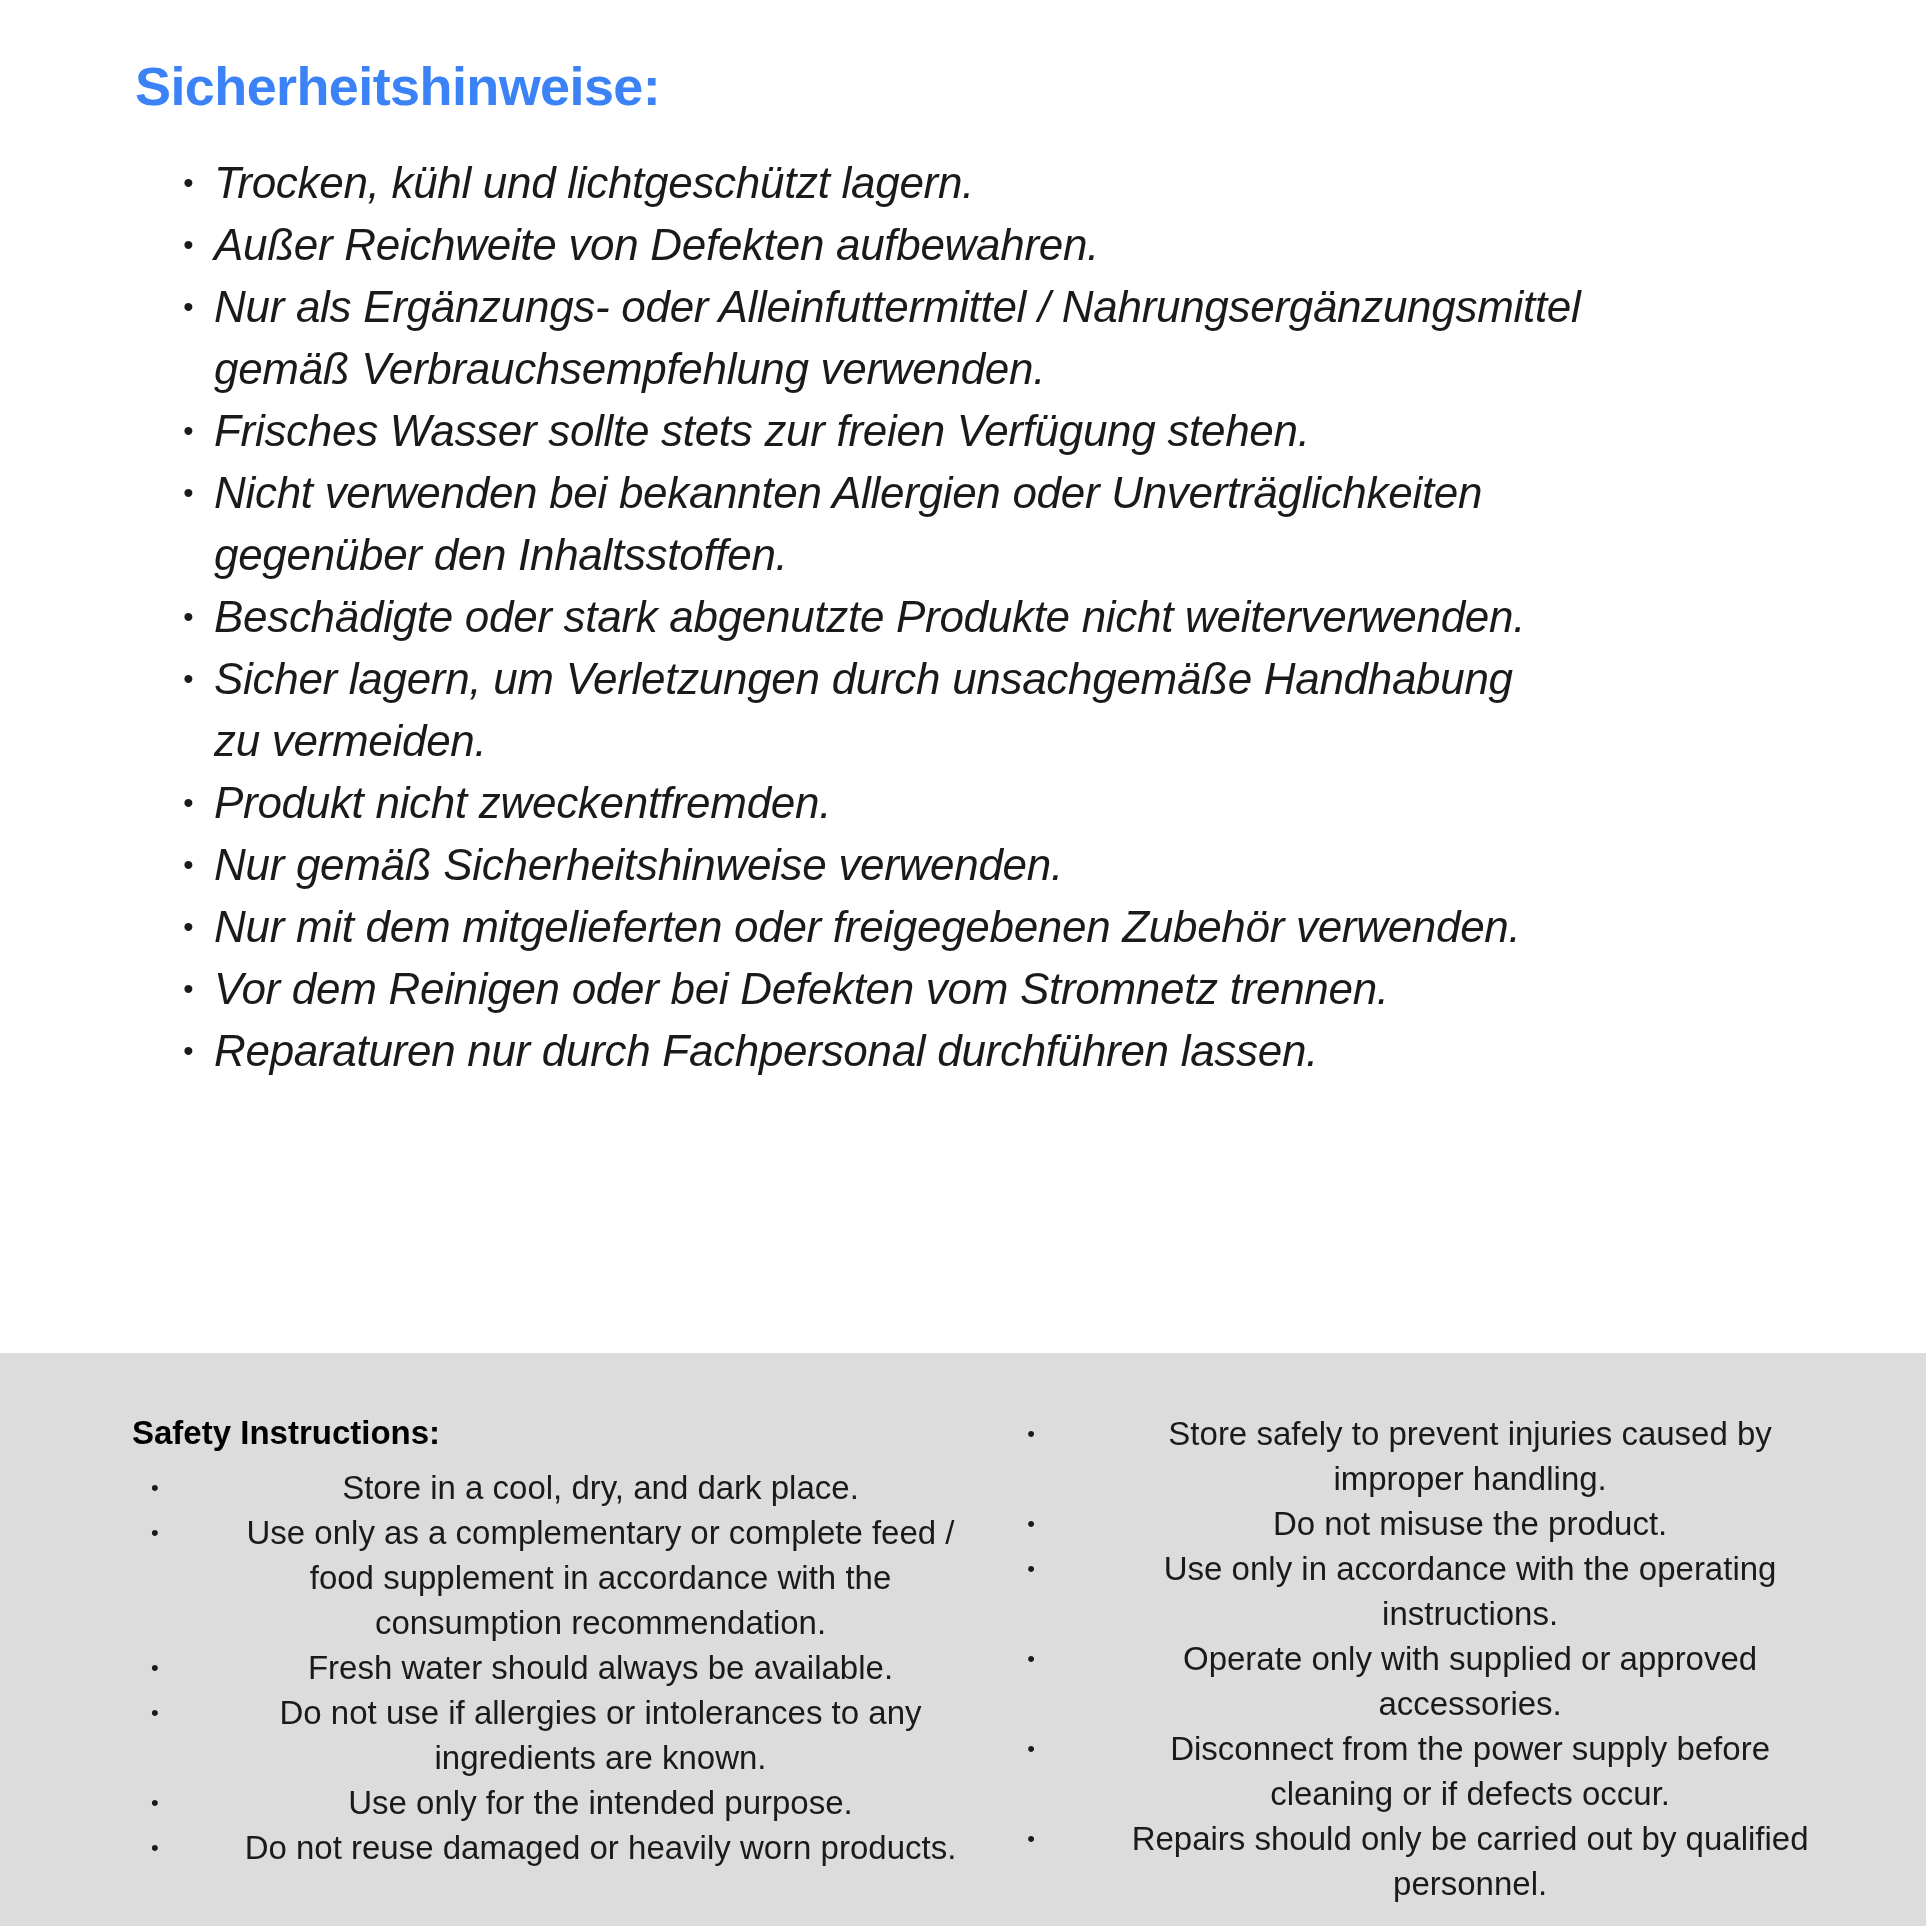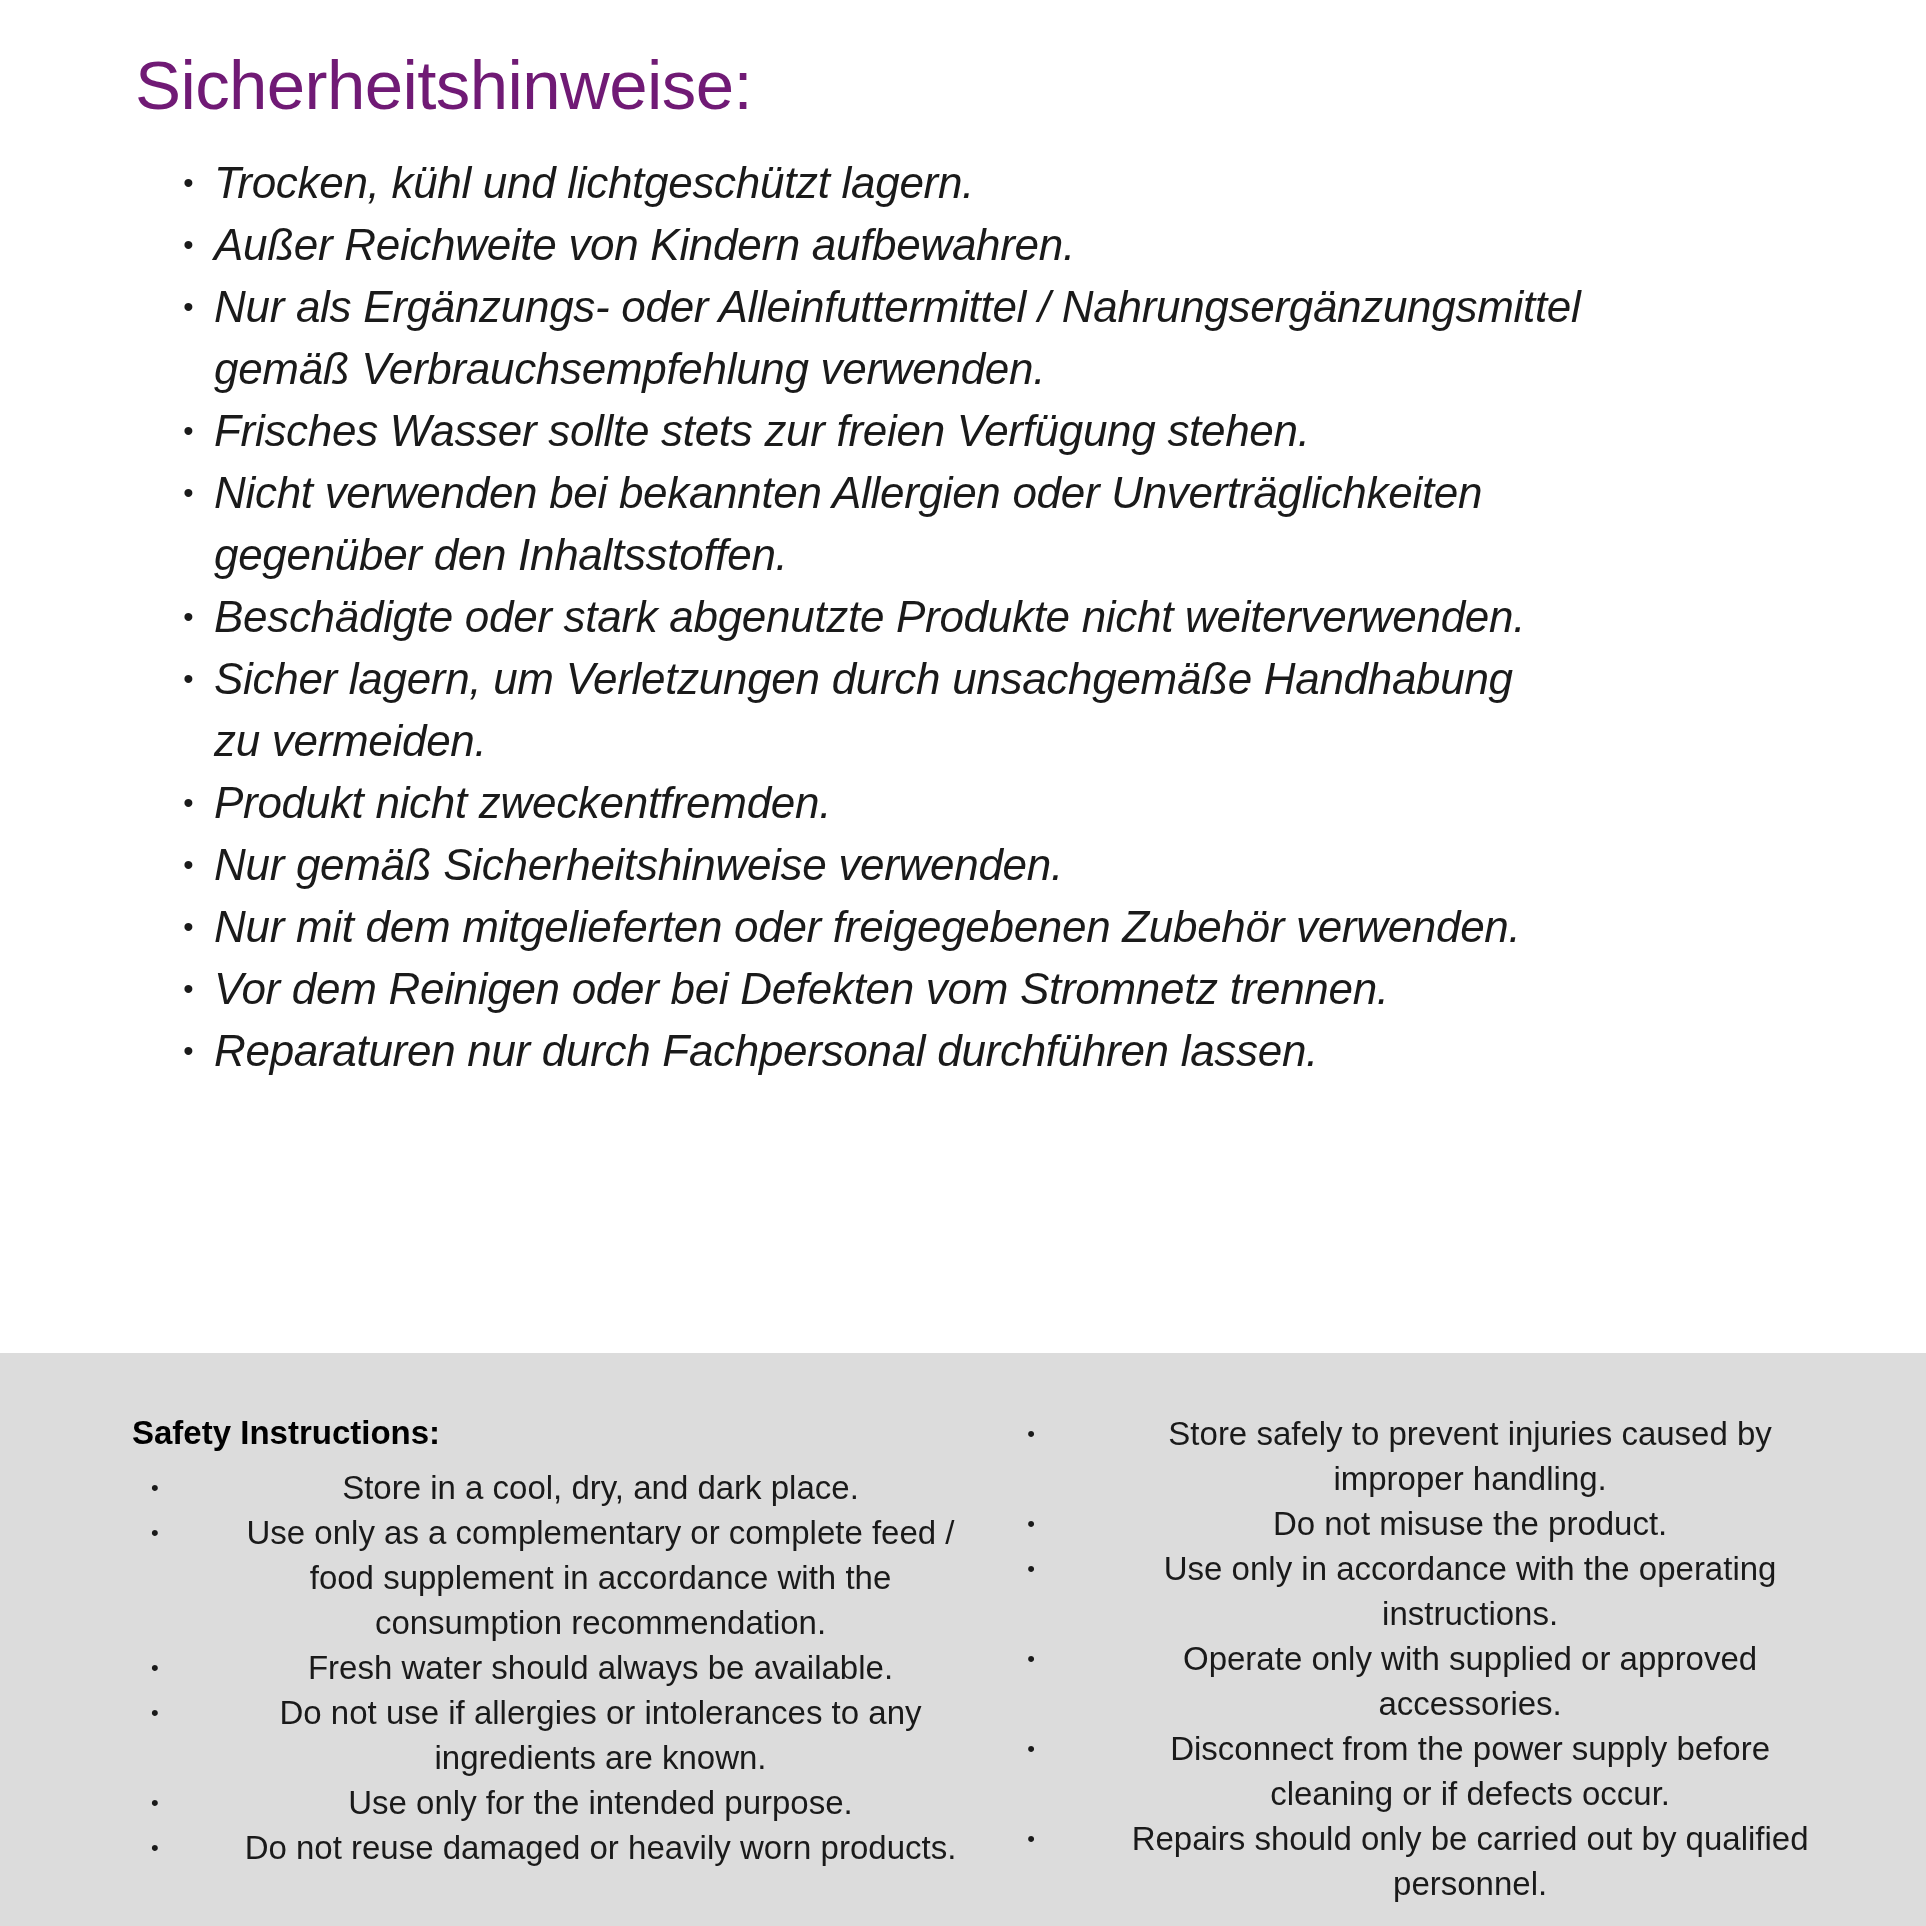--- a/index.html
+++ b/index.html
@@ -11,24 +11,24 @@
     font-family: "Liberation Sans", sans-serif;
     color: #1a1a1a;
     overflow: hidden;
   }
   .de-section {
     box-sizing: border-box;
     padding: 55px 0 0 135px;
   }
   .de-section h1 {
     margin: 0;
-    font-size: 69px;
+    font-size: 54px;
     line-height: 62px;
-    font-weight: 400;
-    color: #701a75;
+    font-weight: 700;
+    color: #3b82f6;
     letter-spacing: -0.6px;
   }
   ul {
     list-style: none;
     margin: 0;
     padding: 0;
   }
   li {
     position: relative;
     white-space: pre-line;
@@ -98,21 +98,21 @@
     margin: 0 0 0 3.2px;
   }
 </style>
 </head>
 <body>
 
 <div class="de-section">
   <h1>Sicherheitshinweise:</h1>
   <ul class="de-list">
     <li>Trocken, kühl und lichtgeschützt lagern.</li>
-    <li>Außer Reichweite von Kindern aufbewahren.</li>
+    <li>Außer Reichweite von Defekten aufbewahren.</li>
     <li>Nur als Ergänzungs- oder Alleinfuttermittel / Nahrungsergänzungsmittel
 gemäß Verbrauchsempfehlung verwenden.</li>
     <li>Frisches Wasser sollte stets zur freien Verfügung stehen.</li>
     <li>Nicht verwenden bei bekannten Allergien oder Unverträglichkeiten
 gegenüber den Inhaltsstoffen.</li>
     <li>Beschädigte oder stark abgenutzte Produkte nicht weiterverwenden.</li>
     <li>Sicher lagern, um Verletzungen durch unsachgemäße Handhabung
 zu vermeiden.</li>
     <li>Produkt nicht zweckentfremden.</li>
     <li>Nur gemäß Sicherheitshinweise verwenden.</li>

